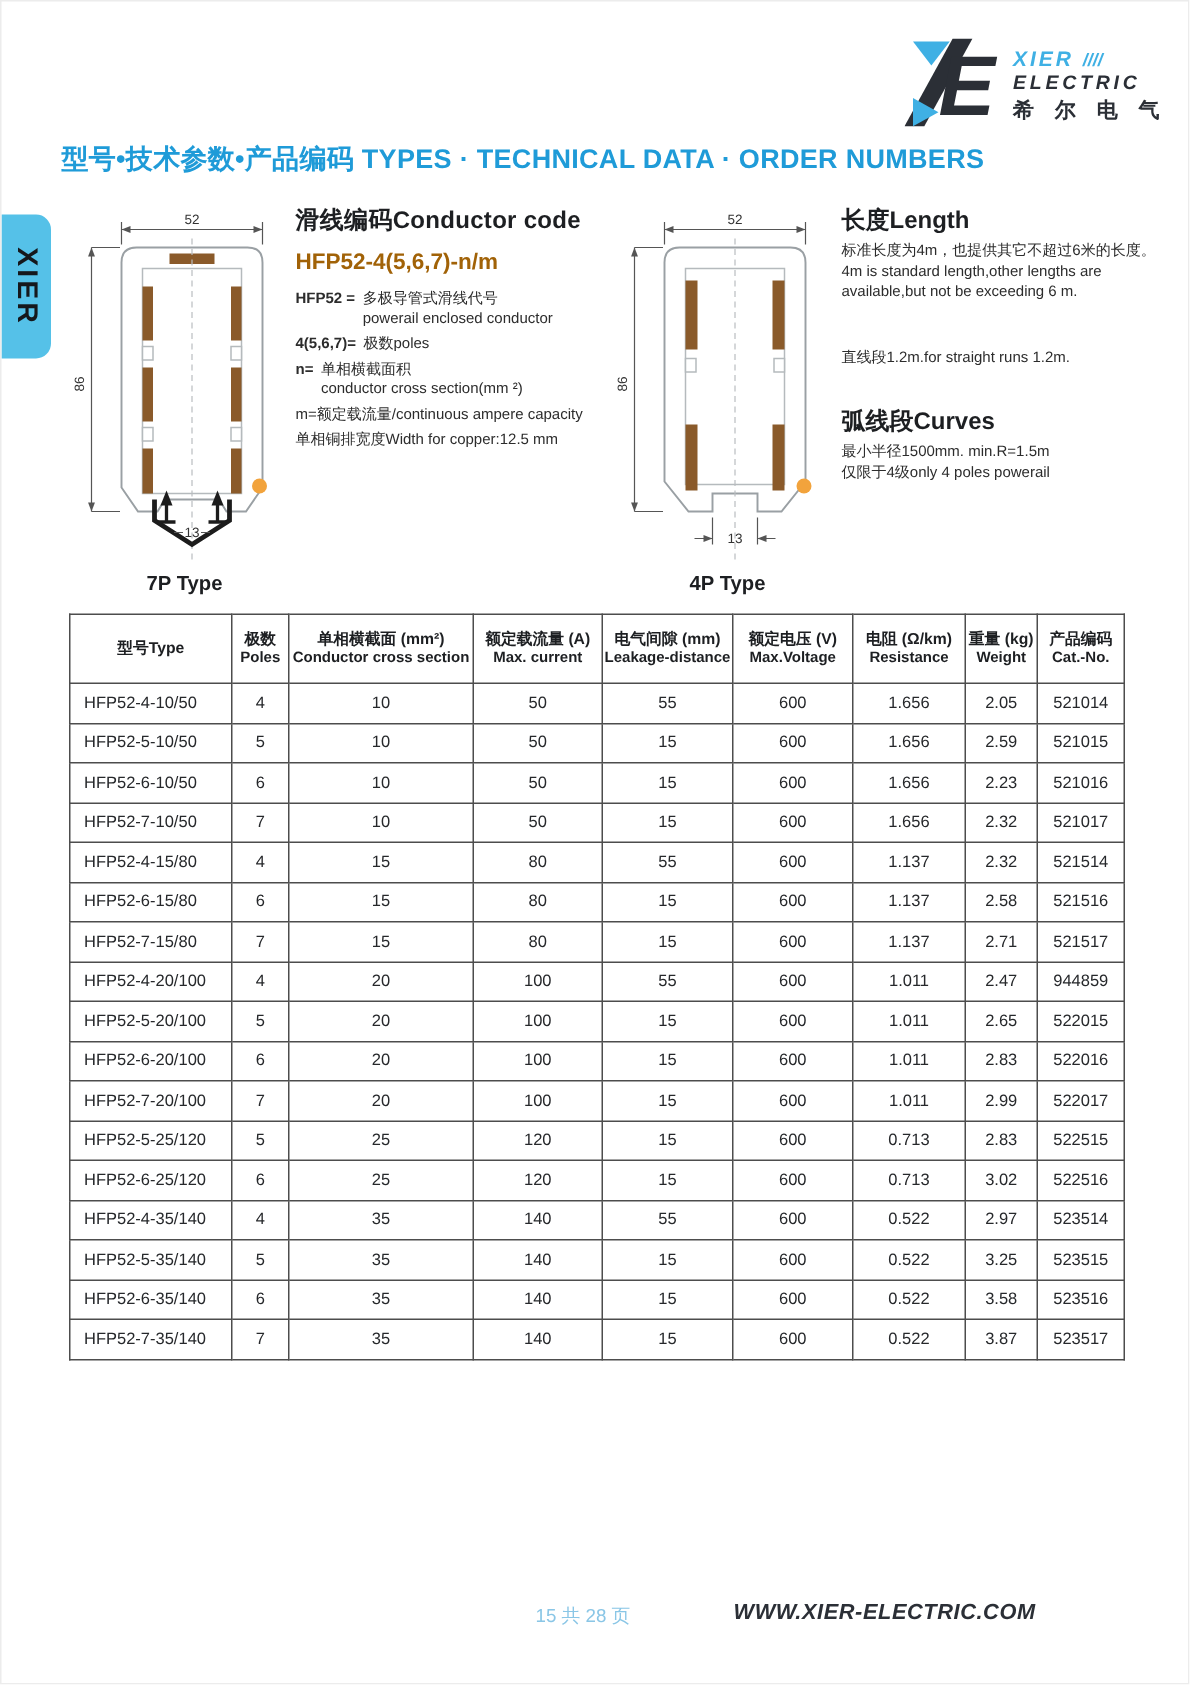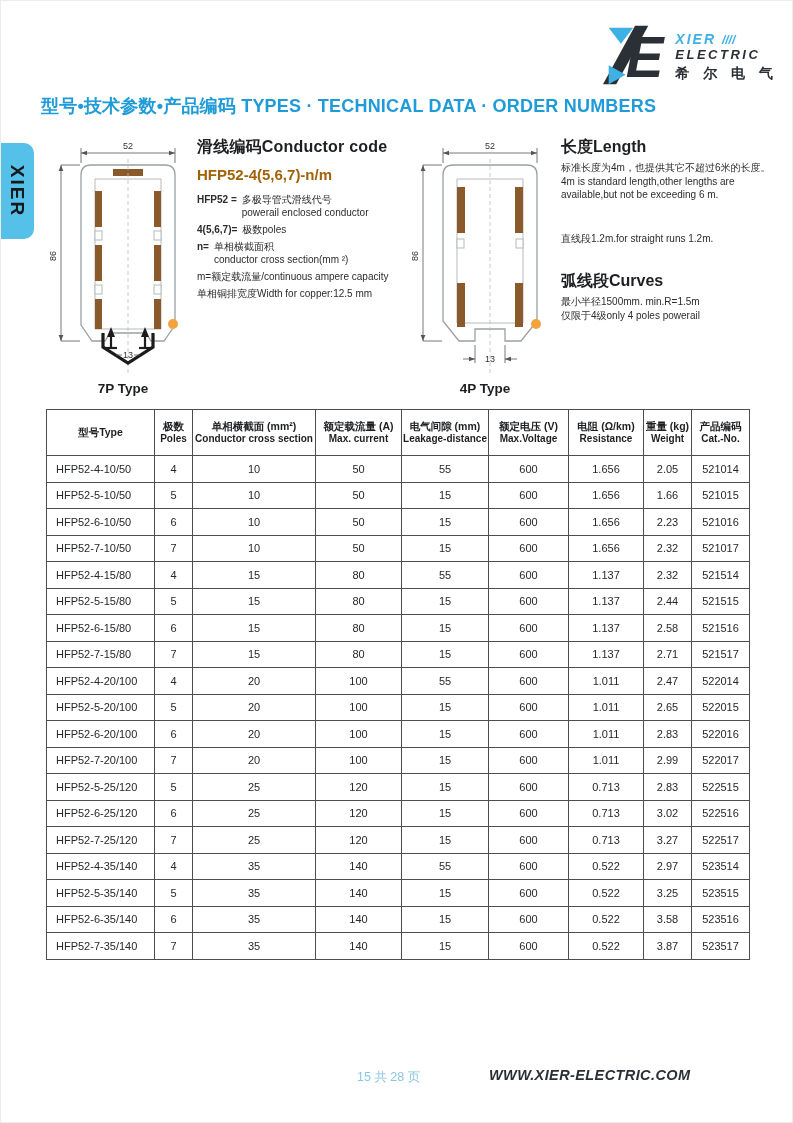--- a/index.html
+++ b/index.html
@@ -312,21 +312,21 @@
           <td>521014</td>
         </tr>
         <tr>
           <td class="col-type">HFP52-5-10/50</td>
           <td>5</td>
           <td>10</td>
           <td>50</td>
           <td>15</td>
           <td>600</td>
           <td>1.656</td>
-          <td>1.66</td>
+          <td>2.59</td>
           <td>521015</td>
         </tr>
         <tr>
           <td class="col-type">HFP52-6-10/50</td>
           <td>6</td>
           <td>10</td>
           <td>50</td>
           <td>15</td>
           <td>600</td>
           <td>1.656</td>
@@ -347,31 +347,20 @@
         <tr>
           <td class="col-type">HFP52-4-15/80</td>
           <td>4</td>
           <td>15</td>
           <td>80</td>
           <td>55</td>
           <td>600</td>
           <td>1.137</td>
           <td>2.32</td>
           <td>521514</td>
-        </tr>
-        <tr>
-          <td class="col-type">HFP52-5-15/80</td>
-          <td>5</td>
-          <td>15</td>
-          <td>80</td>
-          <td>15</td>
-          <td>600</td>
-          <td>1.137</td>
-          <td>2.44</td>
-          <td>521515</td>
         </tr>
         <tr>
           <td class="col-type">HFP52-6-15/80</td>
           <td>6</td>
           <td>15</td>
           <td>80</td>
           <td>15</td>
           <td>600</td>
           <td>1.137</td>
           <td>2.58</td>
@@ -390,21 +379,21 @@
         </tr>
         <tr>
           <td class="col-type">HFP52-4-20/100</td>
           <td>4</td>
           <td>20</td>
           <td>100</td>
           <td>55</td>
           <td>600</td>
           <td>1.011</td>
           <td>2.47</td>
-          <td>522014</td>
+          <td>944859</td>
         </tr>
         <tr>
           <td class="col-type">HFP52-5-20/100</td>
           <td>5</td>
           <td>20</td>
           <td>100</td>
           <td>15</td>
           <td>600</td>
           <td>1.011</td>
           <td>2.65</td>
@@ -446,31 +435,20 @@
         <tr>
           <td class="col-type">HFP52-6-25/120</td>
           <td>6</td>
           <td>25</td>
           <td>120</td>
           <td>15</td>
           <td>600</td>
           <td>0.713</td>
           <td>3.02</td>
           <td>522516</td>
-        </tr>
-        <tr>
-          <td class="col-type">HFP52-7-25/120</td>
-          <td>7</td>
-          <td>25</td>
-          <td>120</td>
-          <td>15</td>
-          <td>600</td>
-          <td>0.713</td>
-          <td>3.27</td>
-          <td>522517</td>
         </tr>
         <tr>
           <td class="col-type">HFP52-4-35/140</td>
           <td>4</td>
           <td>35</td>
           <td>140</td>
           <td>55</td>
           <td>600</td>
           <td>0.522</td>
           <td>2.97</td>

